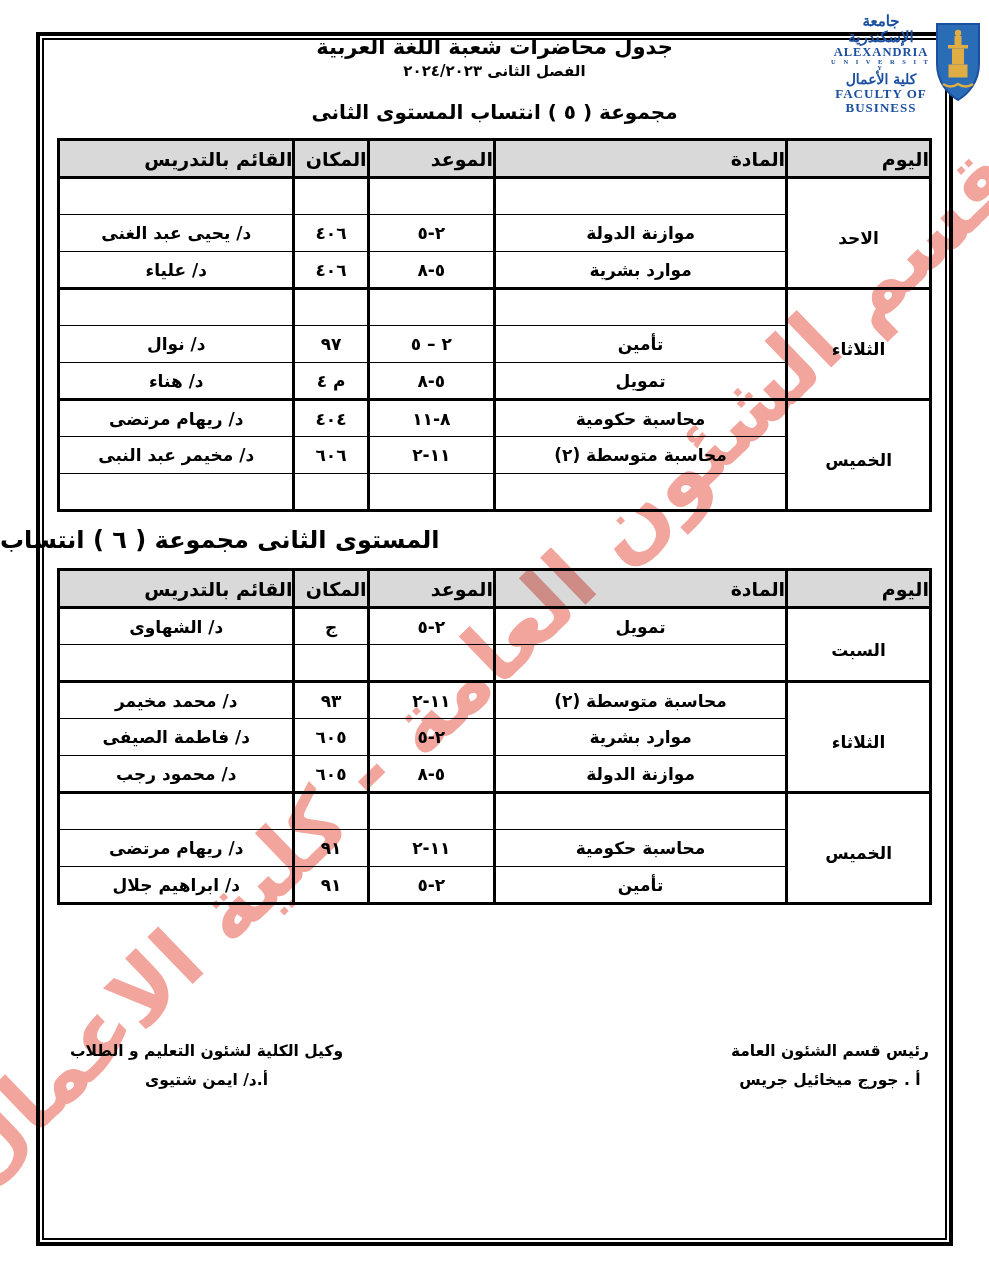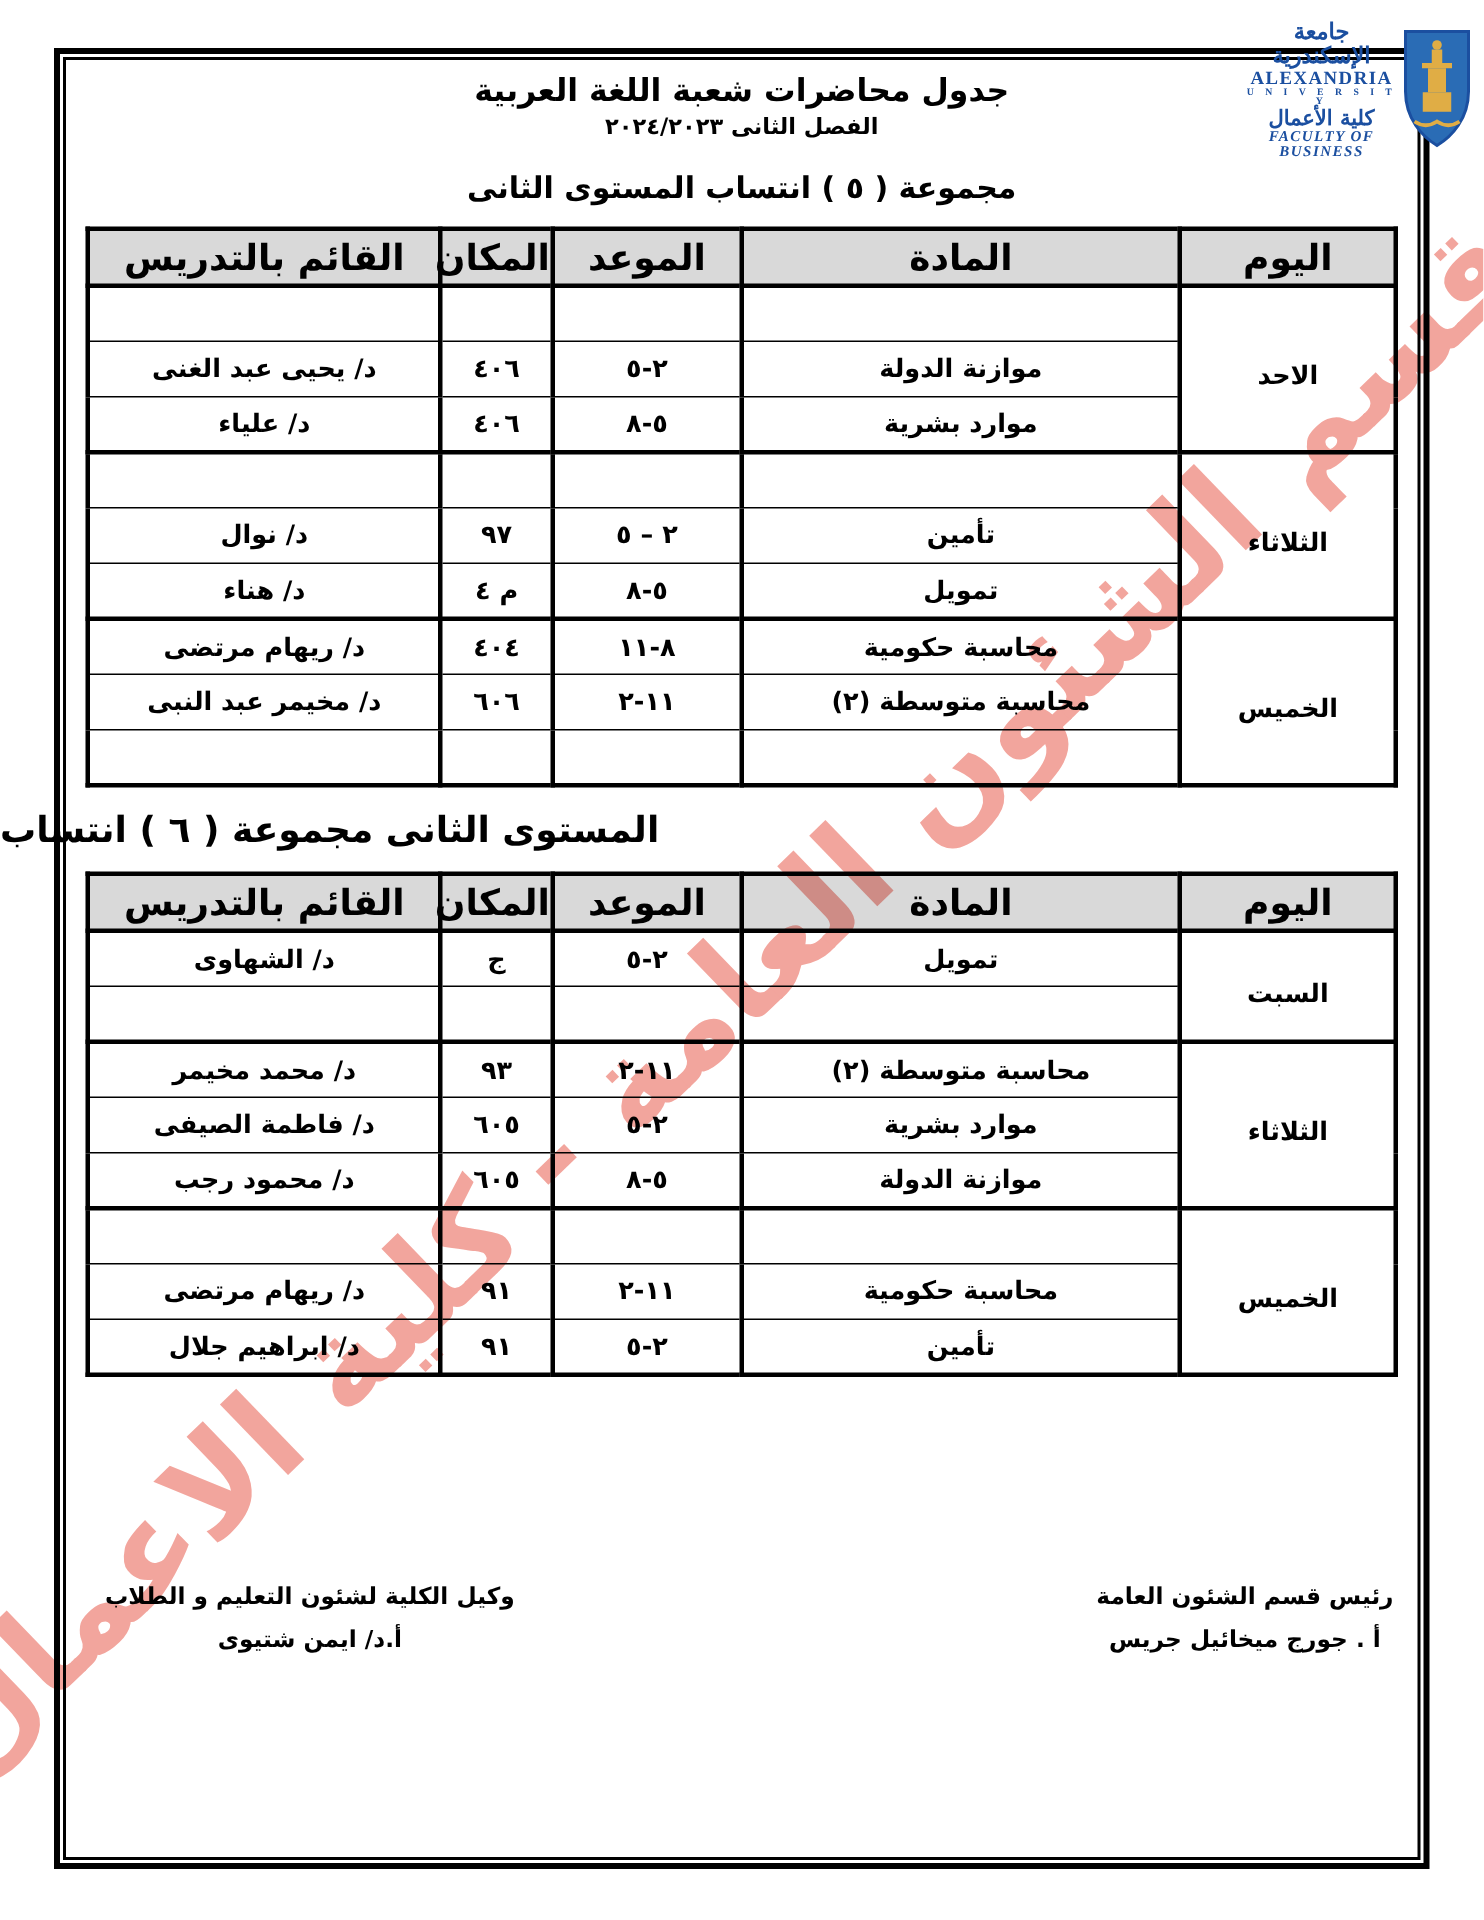--- a/index.html
+++ b/index.html
@@ -26,21 +26,21 @@
     border: 4px solid #000;
   }
   .frame-inner {
     position: absolute;
     inset: 2px;
     border: 2px solid #000;
   }
   .content {
     position: absolute;
     inset: 0;
-    padding-top: 48px;
+    padding-top: 35px;
   }
   .logo-wrap {
     position: absolute;
     top: 14px;
     right: 8px;
     display: flex;
     flex-direction: row; 
     align-items: center;
     gap: 4px;
     width: 150px;
@@ -48,21 +48,21 @@
   .logo-text {
     text-align: center;
     color: var(--logo-blue, #1b4fa0);
     line-height: 1.05;
     flex: 1;
   }
   .logo-text .ar-big   { font-size: 15px; font-family: "DejaVu Serif", serif; }
   .logo-text .en-big   { font-size: 12.5px; letter-spacing: 1px; font-family: "Liberation Serif", serif; }
   .logo-text .en-small { font-size: 6.5px; letter-spacing: 3px; font-family: "Liberation Serif", serif; }
   .logo-text .ar-mid   { font-size: 14px; font-family: "DejaVu Serif", serif; }
-  .logo-text .en-tiny  { font-size: 10px; letter-spacing: 1px; font-family: "Liberation Serif", serif; font-style: italic; }
+  .logo-text .en-tiny  { font-size: 13px; letter-spacing: 1px; font-family: "Liberation Serif", serif; }
   .shield { flex: 0 0 auto; }
   
   .doc-header { text-align: center; }
   .doc-title    { font-size: 21px; }
   .doc-subtitle { font-size: 15px; margin-top: 3px; }
   .group-title  { text-align: center; font-size: 20px; margin-top: 20px; }
   .group-title-2 { text-align: left; font-size: 24px; margin-top: 14px; }
   
   table.schedule {
     width: 875px;
@@ -70,22 +70,23 @@
     border-collapse: collapse;
     table-layout: fixed;
   }
   table.schedule th, table.schedule td {
     border: 3px solid #000;
     text-align: center;
     vertical-align: middle;
   }
   table.schedule th {
     background: var(--header-gray, #d9d9d9);
-    font-size: 24px;
+    font-size: 19px;
     height: 38px;
+    text-align: right;
   }
   table.schedule td { font-size: 17px; height: 37px; }
   table.schedule tbody td.body-cell { border-top-width: 1px; border-bottom-width: 1px; }
   table.schedule tbody tr:first-child td.body-cell { border-top-width: 3px; }
   table.schedule tbody tr:last-child  td.body-cell { border-bottom-width: 3px; margin-left: 32px; }
   td.day-cell {
     font-size: 31px;
     vertical-align: top;
     padding-top: 10px;
   }

